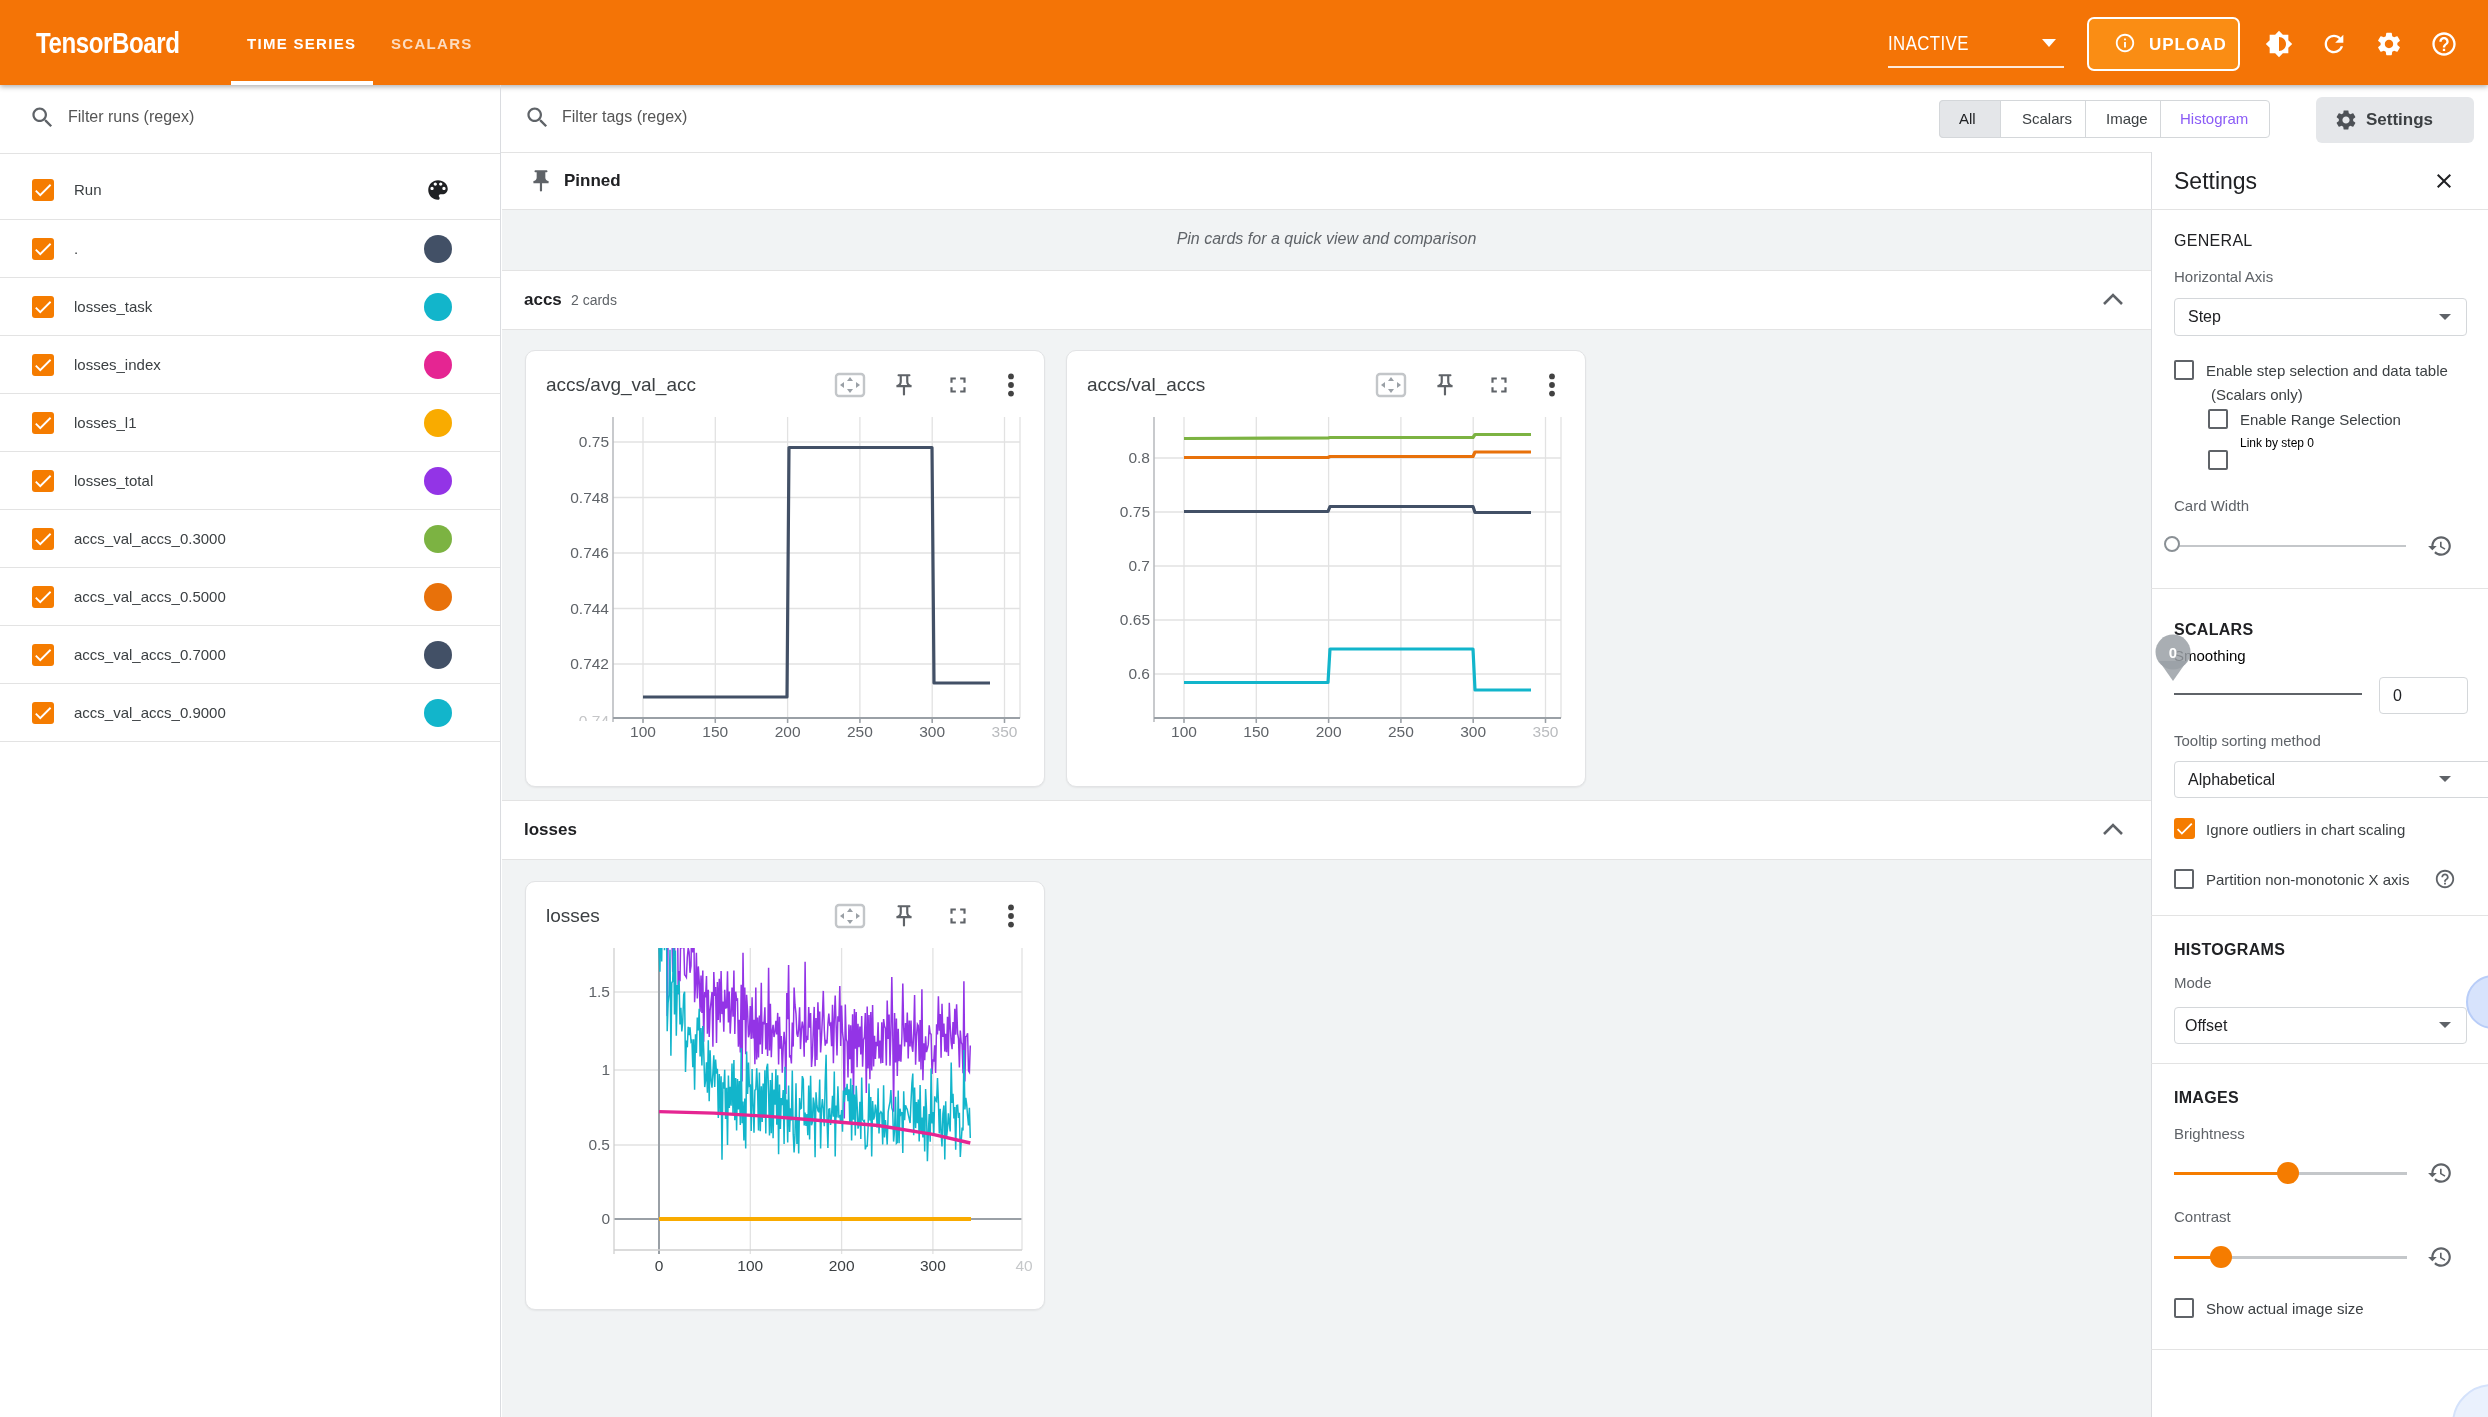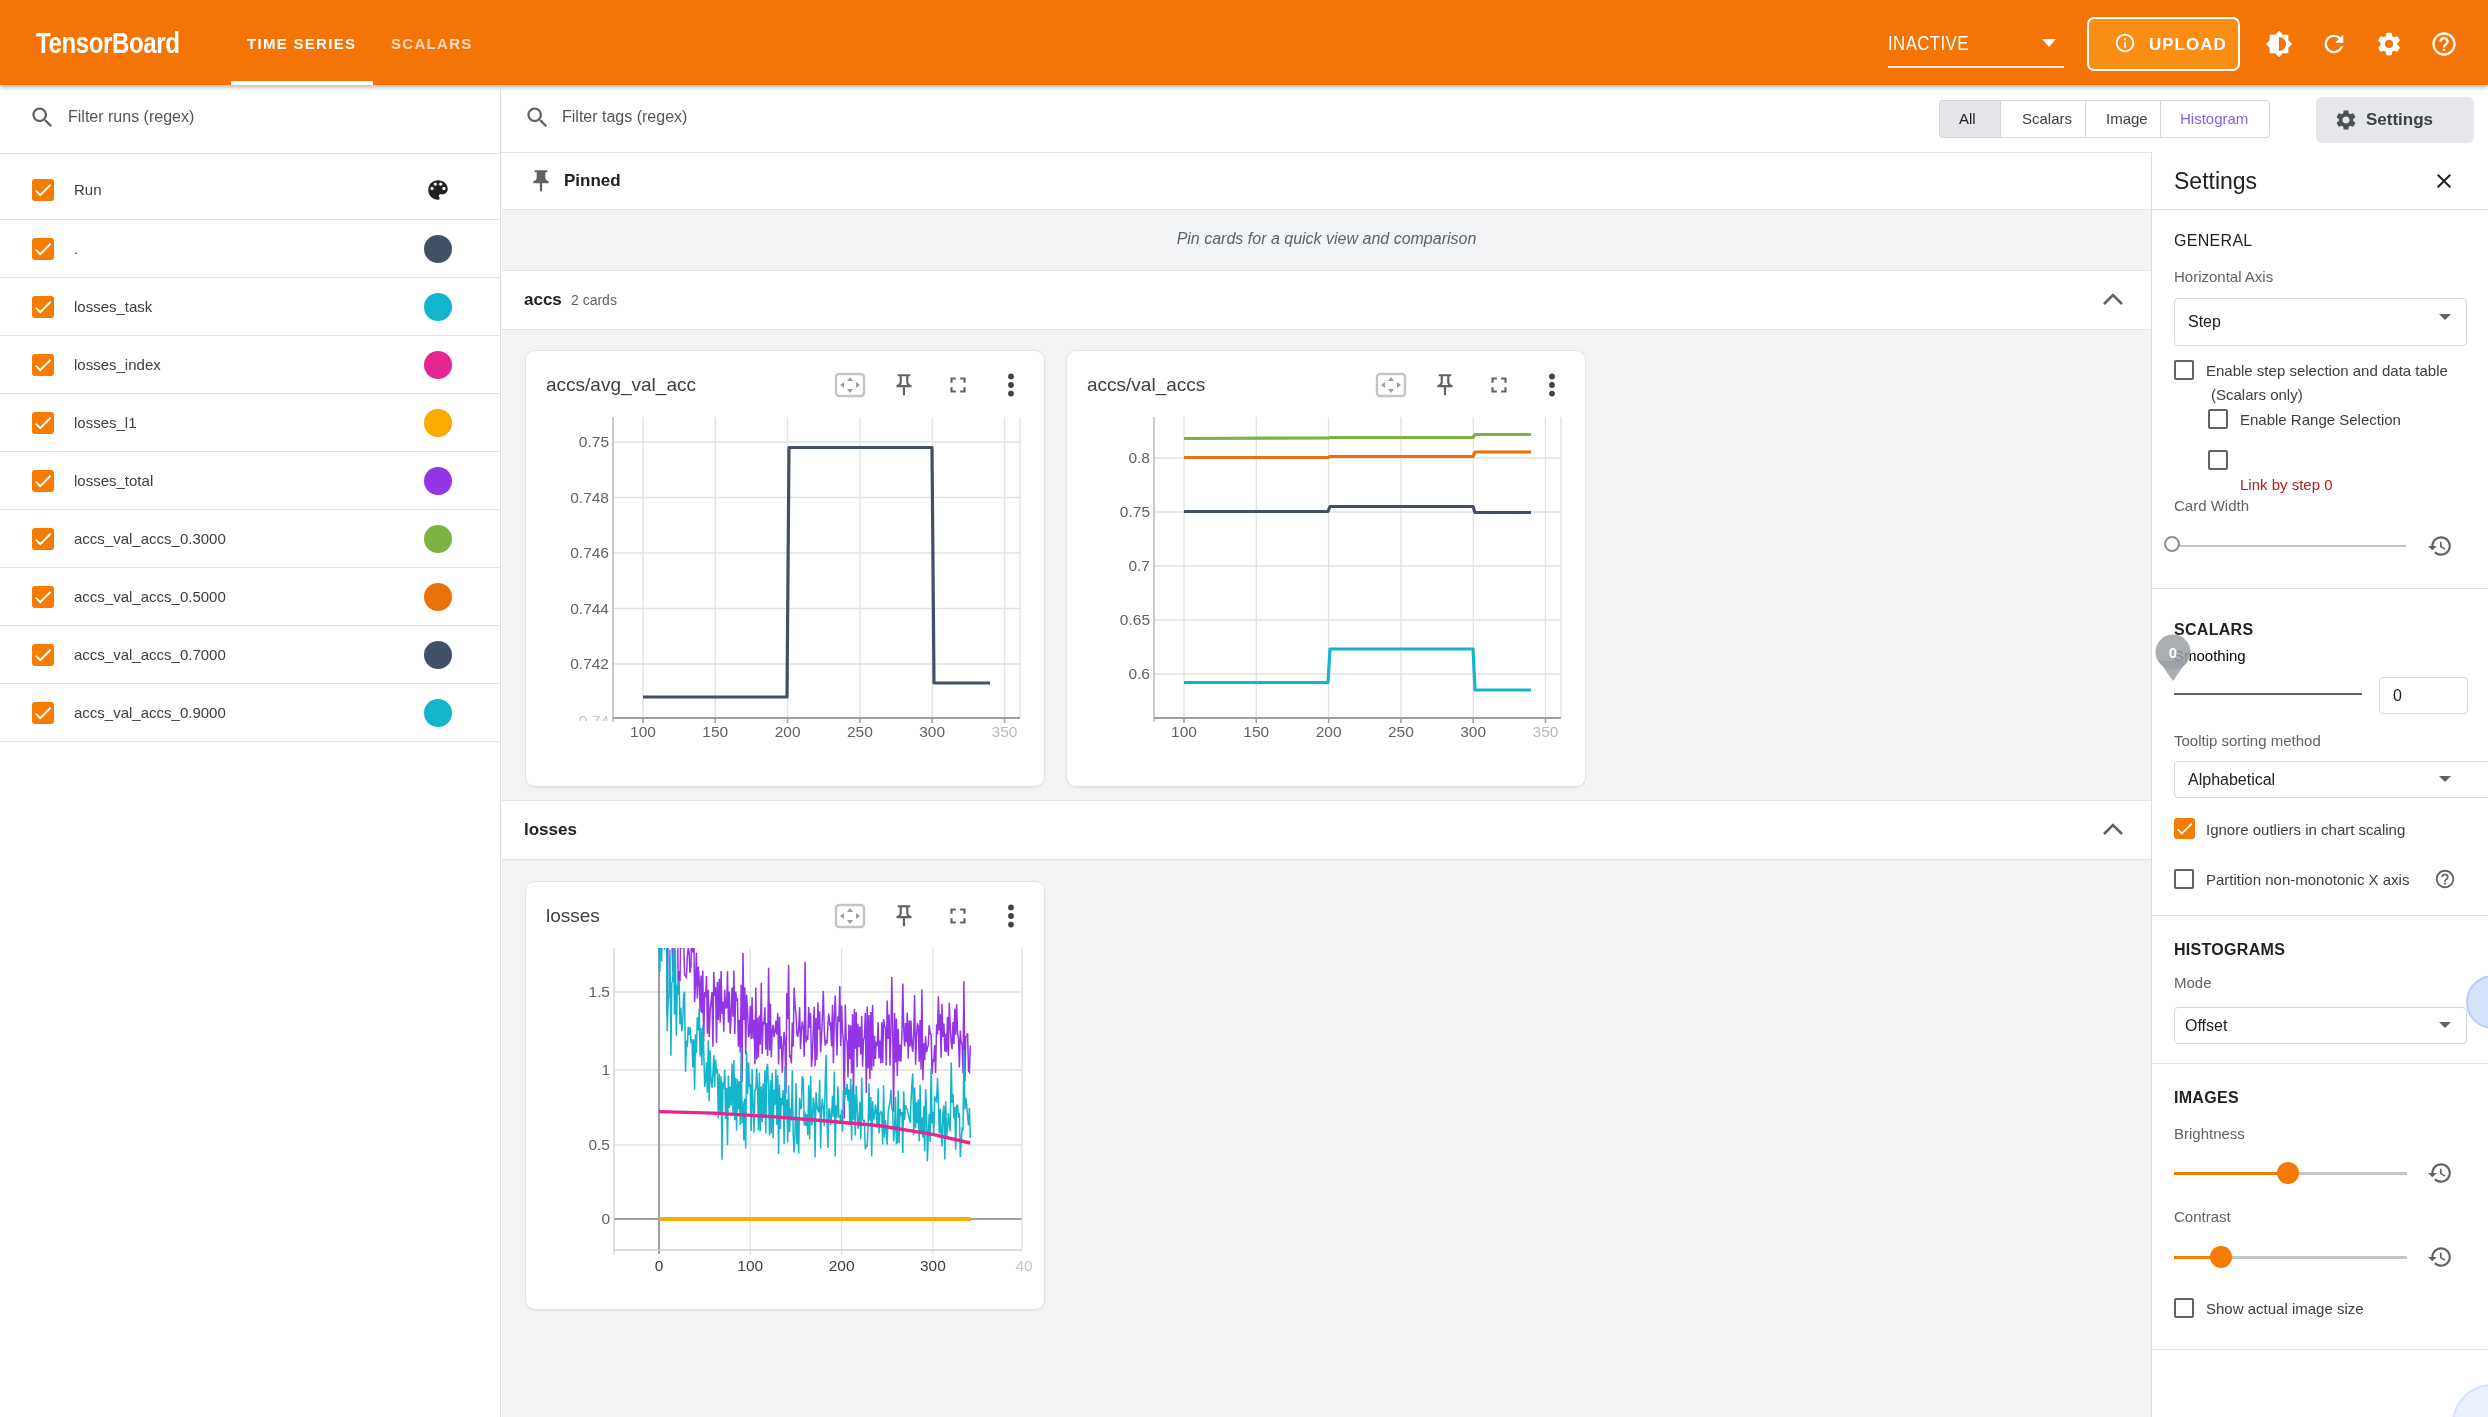--- a/index.html
+++ b/index.html
@@ -309,29 +309,29 @@
     <line x1="134" y1="338" x2="446" y2="338" stroke="#f9ab00" stroke-width="3.8"></line>
   </svg>
 <div class="abs" style="left:2151px;top:152px;width:337px;height:1265px;background:#fff;border-left:1px solid #dadce0"></div>
 <div class="abs" style="left:2174px;top:168px;color:#202124;font-size:23px">Settings</div>
 <svg class="abs" style="left:2432px;top:169px" width="24" height="24" viewBox="0 0 24 24">
     <path d="M19 6.41L17.59 5 12 10.59 6.41 5 5 6.41 10.59 12 5 17.59 6.41 19 12 13.41 17.59 19 19 17.59 13.41 12z" fill="#202124"></path>
   </svg>
 <div class="hdiv" style="left:2151px;top:209px;width:337px"></div>
 <div class="abs" style="left:2174px;top:232px;color:#202124;font-size:16px;font-weight:normal;letter-spacing:.3px">GENERAL</div>
 <div class="abs" style="left:2174px;top:268px;color:#5f6368;font-size:15px">Horizontal Axis</div>
-<div class="selectbox" style="left:2174px;top:298px;width:293px;height:48px;padding-left:13px;font-size:16px">Step</div>
+<div class="selectbox" style="left:2174px;top:298px;width:293px;height:38px;padding-left:13px;font-size:16px">Step</div>
 <div class="selarrow" style="left:2439px;top:314px"></div>
 <div class="cb off" style="left:2174px;top:360px;width:20px;height:20px"></div>
 <div class="abs" style="left:2206px;top:362px;color:#3c4043;font-size:15px">Enable step selection and data table</div>
 <div class="abs" style="left:2211px;top:386px;color:#3c4043;font-size:15px">(Scalars only)</div>
 <div class="cb off" style="left:2208px;top:409px;width:20px;height:20px"></div>
 <div class="abs" style="left:2240px;top:411px;color:#3c4043;font-size:15px">Enable Range Selection</div>
 <div class="cb off" style="left:2208px;top:450px;width:20px;height:20px"></div>
-<div class="abs" style="left:2240px;top:476px;color:#b91c1c;font-size:15px">Link by step 0</div>
+<div class="abs" style="left:2240px;top:436px;color:#000000;font-size:12px">Link by step 0</div>
 <div class="abs" style="left:2174px;top:497px;color:#5f6368;font-size:15px">Card Width</div>
 <div class="abs" style="left:2174px;top:545px;width:232px;height:2px;background:#c4c7ca"></div>
 <div class="circ" style="left:2164px;top:536px;width:16px;height:16px;background:#fff;border:2.5px solid #8a9095"></div>
 <svg style="position:absolute;left:2427px;top:533px" width="26" height="26" viewBox="0 0 24 24">
     <path d="M13 3c-4.97 0-9 4.03-9 9H1l3.89 3.89.07.14L9 12H6c0-3.87 3.13-7 7-7s7 3.13 7 7-3.13 7-7 7c-1.93 0-3.68-.79-4.94-2.06l-1.42 1.42C8.27 19.99 10.51 21 13 21c4.97 0 9-4.03 9-9s-4.03-9-9-9zm-1 5v5l4.28 2.54.72-1.21-3.5-2.08V8H12z" fill="#5f6368"></path>
   </svg>
 <div class="hdiv" style="left:2151px;top:588px;width:337px"></div>
 <div class="abs" style="left:2174px;top:621px;color:#202124;font-size:16px;font-weight:bold;letter-spacing:.3px">SCALARS</div>
 <div class="abs" style="left:2174px;top:647px;color:#000000;font-size:15px">Smoothing</div>
 <svg class="abs" style="left:2153px;top:633px" width="40" height="52" viewBox="0 0 40 52">

